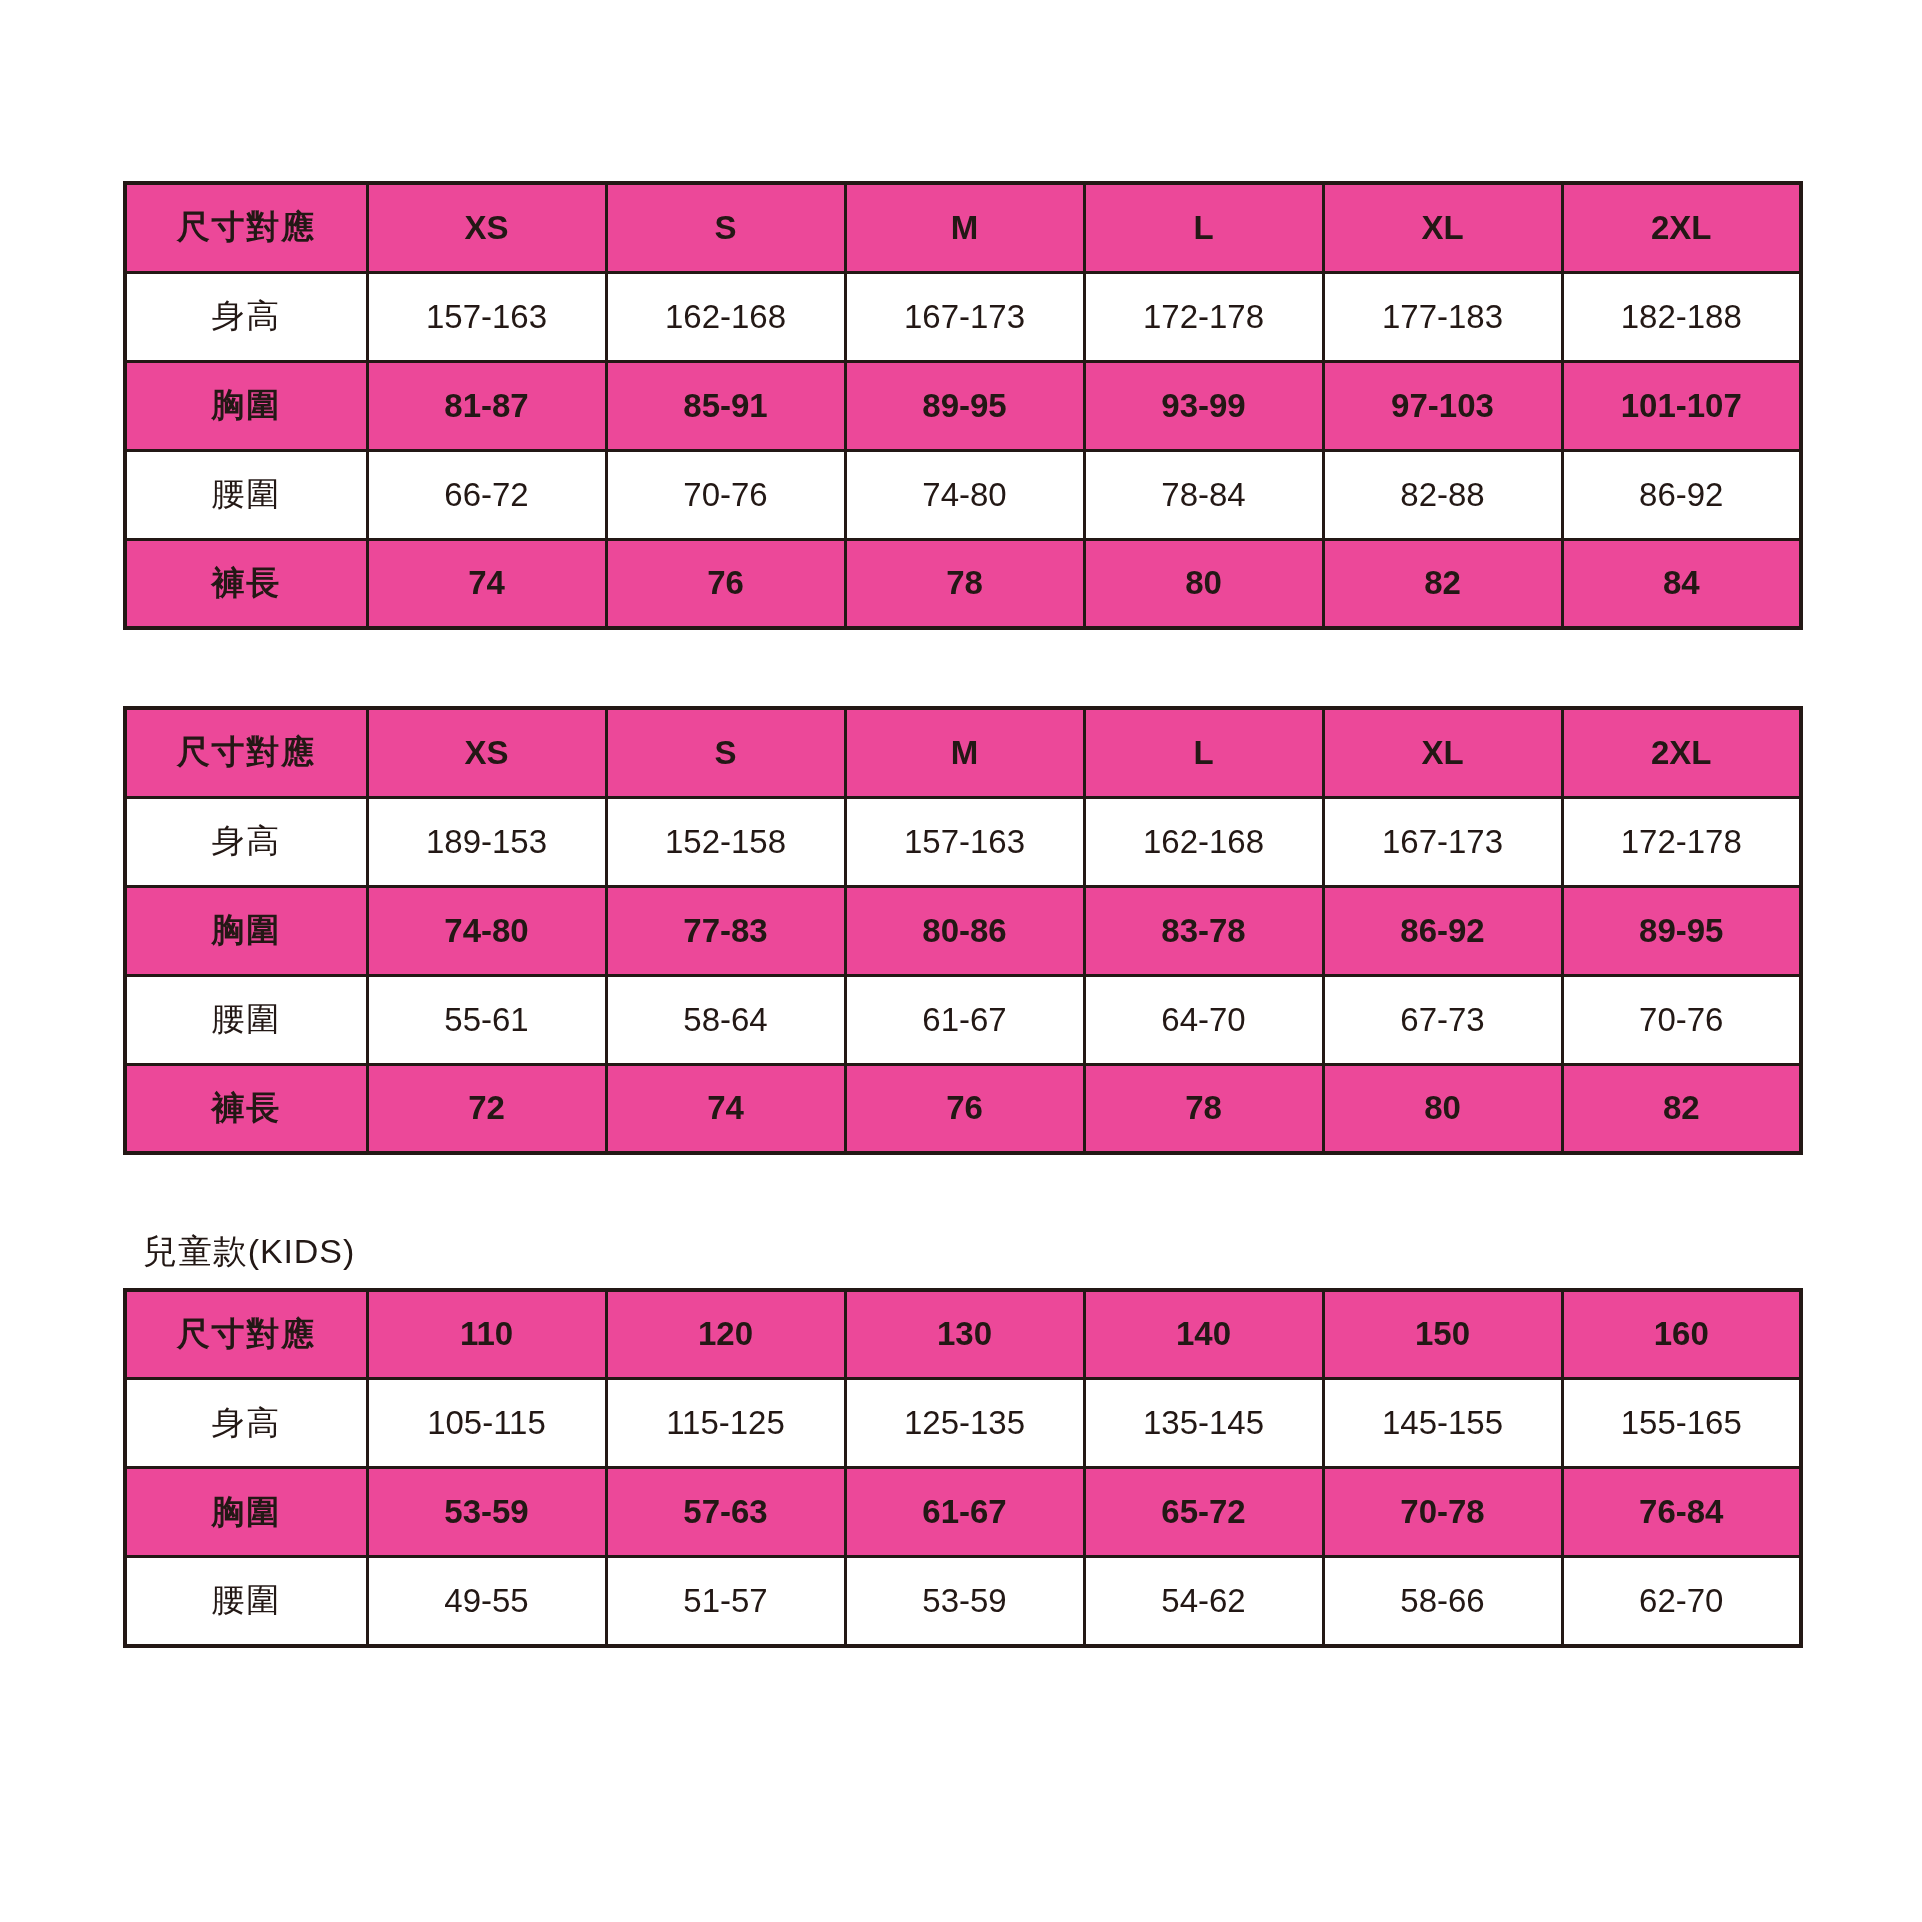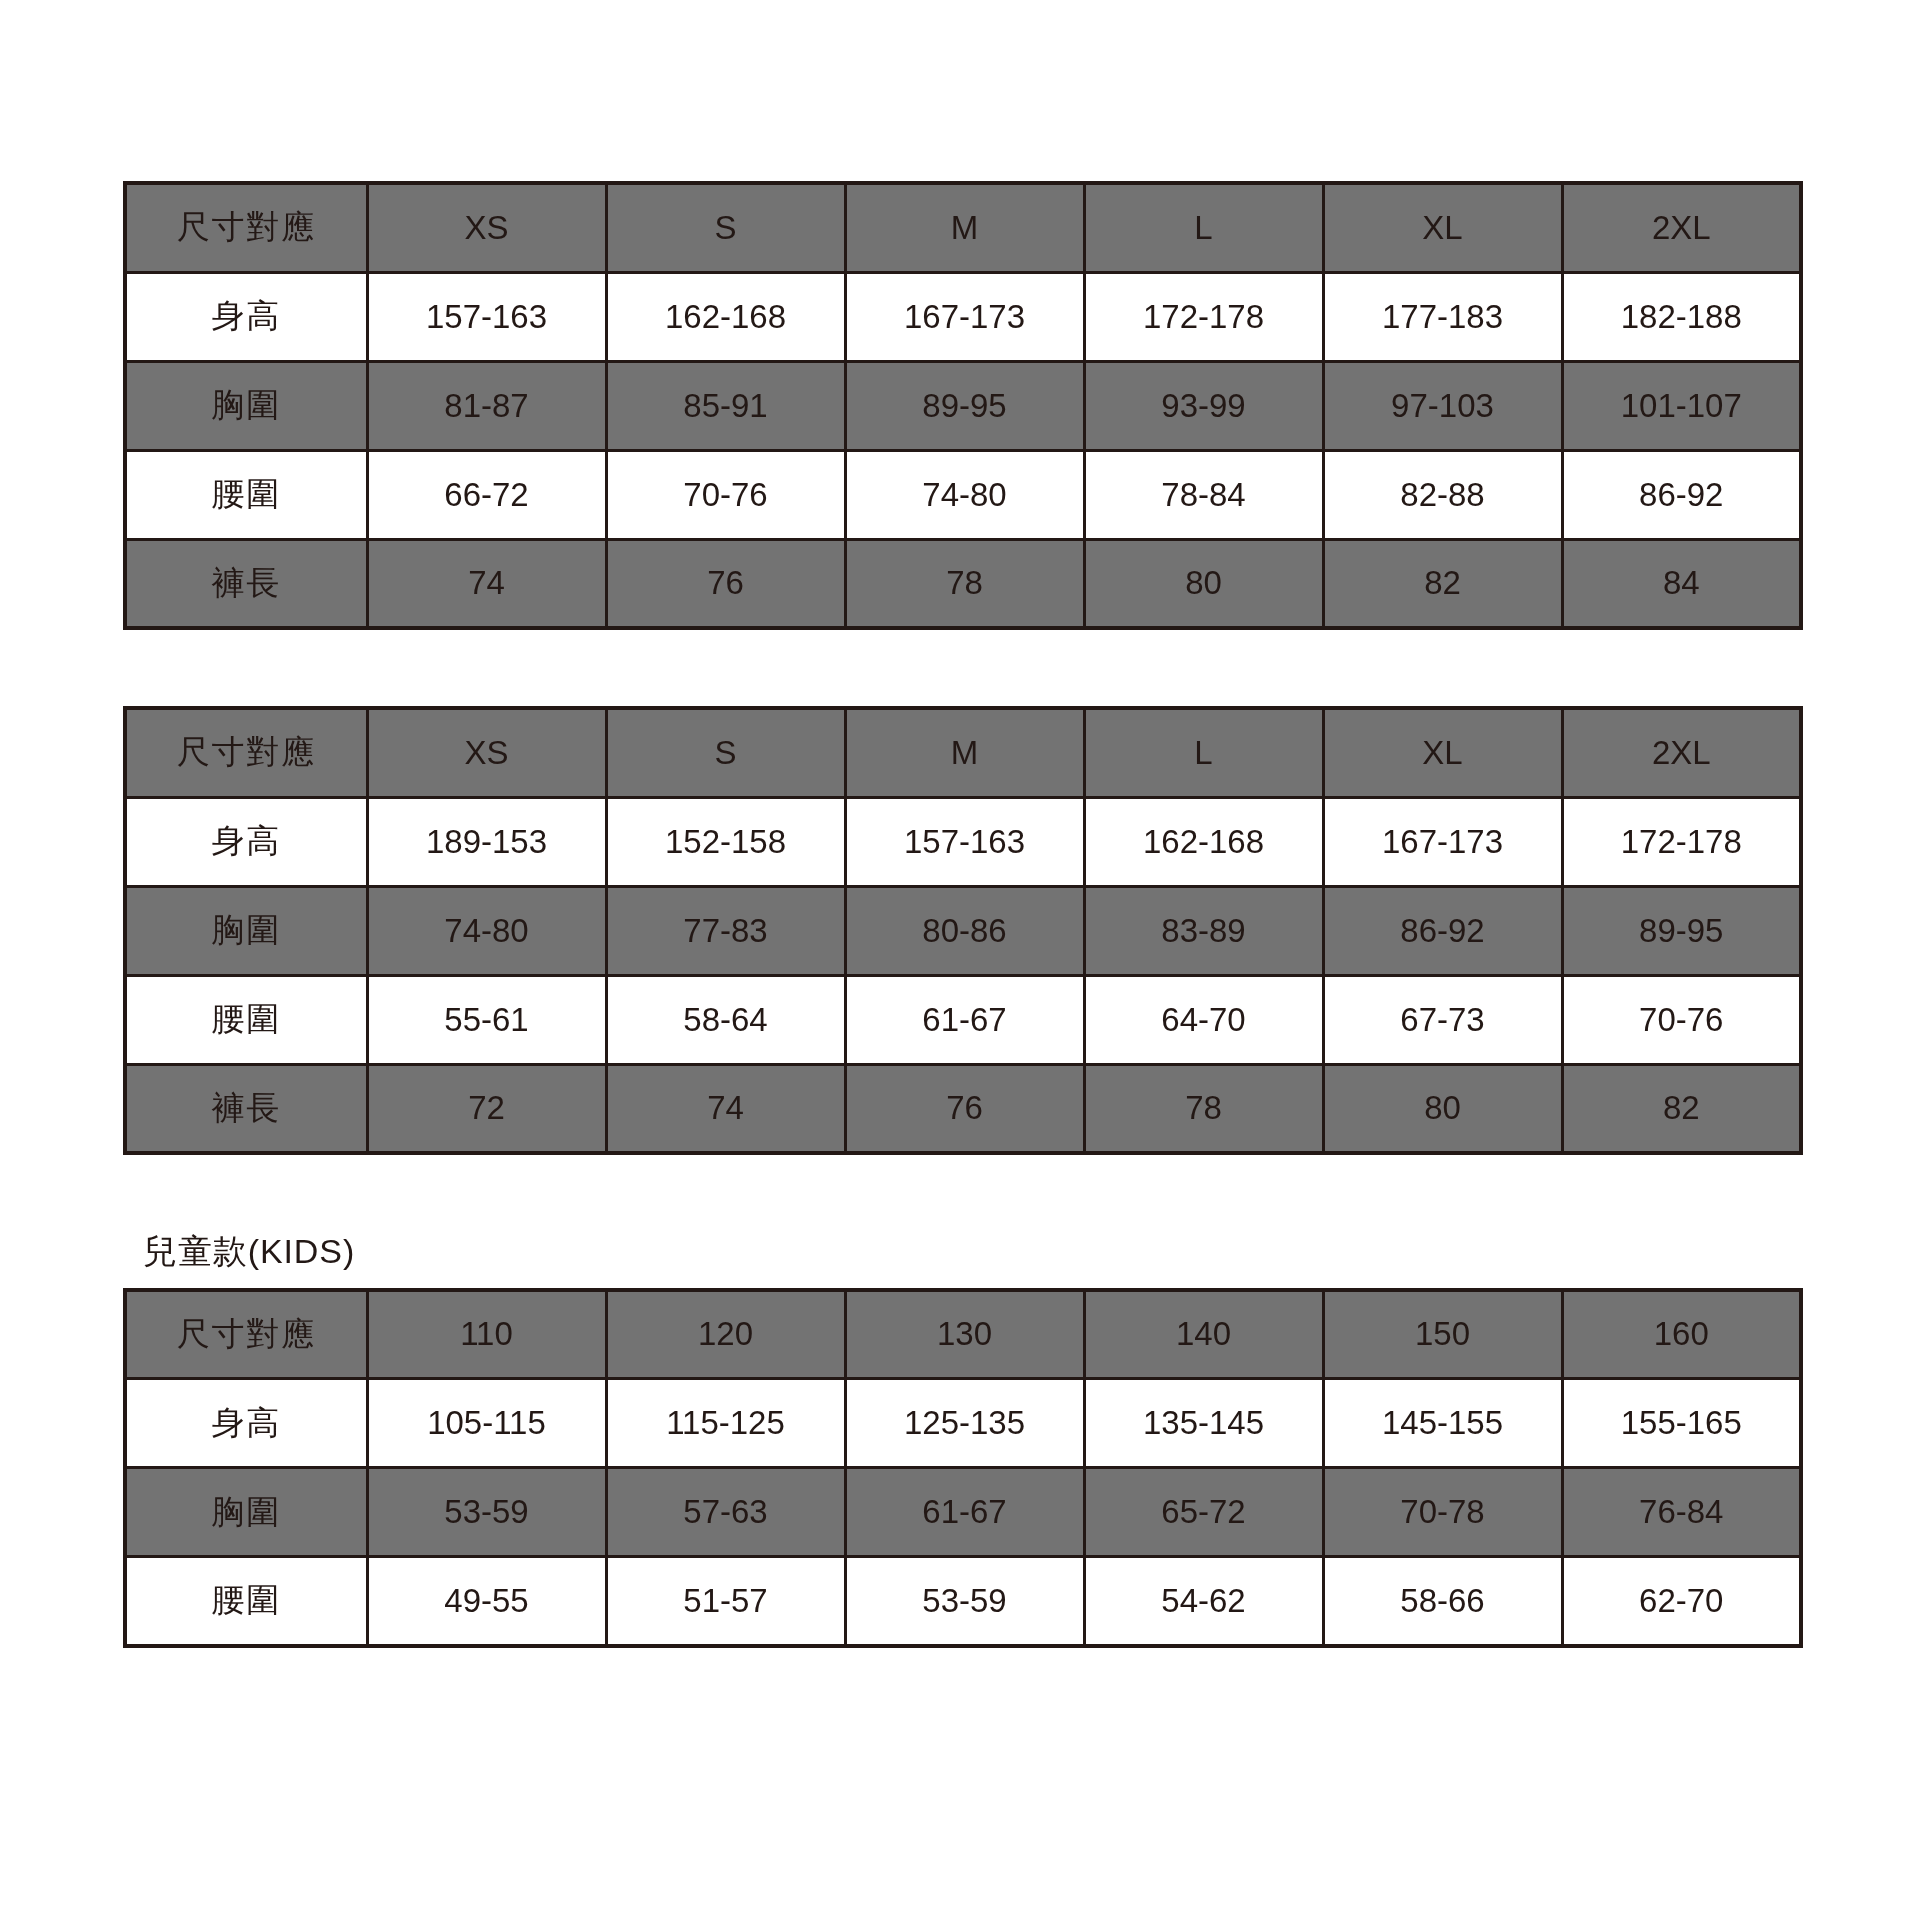--- a/index.html
+++ b/index.html
@@ -37,21 +37,22 @@
   table.size-table th, table.size-table td {
     border: 3.7px solid #231815;
     text-align: center;
     vertical-align: middle;
     font-size: 33px;
     font-weight: normal;
     padding: 0;
     background: #ffffff;
   }
   table.size-table tr.shade th, table.size-table tr.shade td {
-    background: #737373;
+    background: #ec4899;
+    font-weight: bold;
   }
   table.size-table th.row-label { letter-spacing: 1.8px; }
 </style>
 </head>
 <body>
 
 <div class="page">
 
   <div class="section">
     <table class="size-table">
@@ -142,21 +143,21 @@
         <td>157-163</td>
         <td>162-168</td>
         <td>167-173</td>
         <td>172-178</td>
       </tr>
       <tr class="shade">
         <th class="row-label">胸圍</th>
         <td>74-80</td>
         <td>77-83</td>
         <td>80-86</td>
-        <td>83-89</td>
+        <td>83-78</td>
         <td>86-92</td>
         <td>89-95</td>
       </tr>
       <tr>
         <th class="row-label">腰圍</th>
         <td>55-61</td>
         <td>58-64</td>
         <td>61-67</td>
         <td>64-70</td>
         <td>67-73</td>

